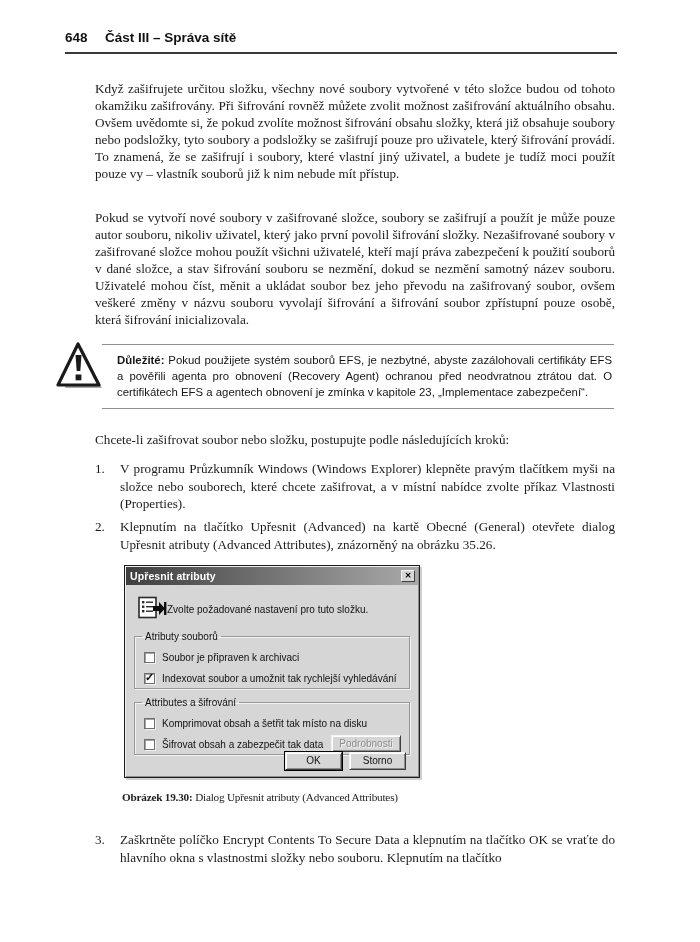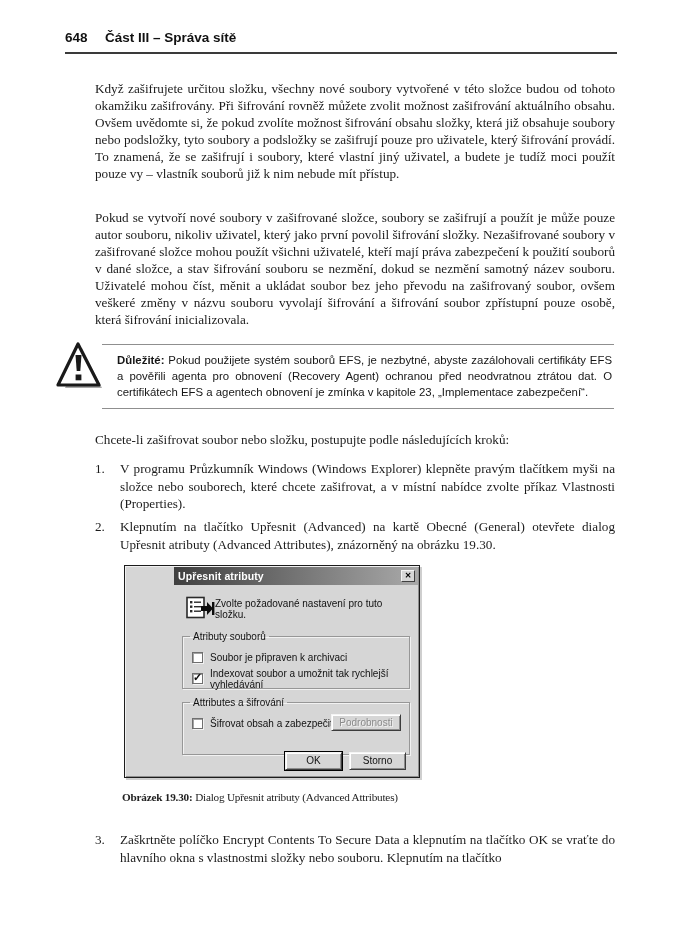--- a/index.html
+++ b/index.html
@@ -44,21 +44,21 @@
     position:absolute; left:122px; top:791px; width:480px;
     font-family:Liberation Serif, serif; font-size:11.2px; letter-spacing:-0.2px; color:#222;
   }
   .caption .cb { font-weight:bold; }
 
   
   .dlg {
     position:absolute; left:124px; top:565px; width:296px; height:213px;
     background:#d6d6d6; border:1px solid #1c1c1c;
     box-shadow: inset 1px 1px 0 #f0f0f0, inset -1px -1px 0 #8f8f8f, 2px 2px 0 #cfcfcf;
-    font-family:"Liberation Sans", sans-serif; font-size:10px; color:#111;padding-left:48px;
+    font-family:"Liberation Sans", sans-serif; font-size:10px; color:#111;
   }
   .titlebar {
     height:18px; margin:1px; background:linear-gradient(90deg,#3f3f3f,#a9a9a9);
     display:flex; align-items:center;
   }
   .titlebar .ttl { flex:1; color:#fff; font-weight:bold; font-size:10.5px; padding-left:4px; letter-spacing:0.1px; }
   .closebtn {
     width:14px; height:12px; margin-right:3px; background:#d6d6d6;
     border:1px solid; border-color:#f4f4f4 #3f3f3f #3f3f3f #f4f4f4;
     font-size:8px; line-height:10px; text-align:center; font-weight:bold; color:#000;
@@ -115,21 +115,21 @@
   </div>
 
   <div class="para" style="top:431px">Chcete-li zašifrovat soubor nebo složku, postupujte podle následujících kroků:</div>
 
   <div class="step" style="top:460px">
     <span class="num">1.</span>
     <span class="stx">V programu Průzkumník Windows (Windows Explorer) klepněte pravým tlačítkem myši na složce nebo souborech, které chcete zašifrovat, a v místní nabídce zvolte příkaz Vlastnosti (Properties).</span>
   </div>
   <div class="step" style="top:518px">
     <span class="num">2.</span>
-    <span class="stx">Klepnutím na tlačítko Upřesnit (Advanced) na kartě Obecné (General) otevřete dialog Upřesnit atributy (Advanced Attributes), znázorněný na obrázku 19.30.</span>
+    <span class="stx">Klepnutím na tlačítko Upřesnit (Advanced) na kartě Obecné (General) otevřete dialog Upřesnit atributy (Advanced Attributes), znázorněný na obrázku 35.26.</span>
   </div>
 
   <div class="dlg">
     <div class="titlebar">
       <span class="ttl">Upřesnit atributy</span>
       <span class="closebtn">✕</span>
     </div>
 
     <div class="subrow">
       <span>
@@ -163,20 +163,26 @@
         <span>Indexovat soubor a umožnit tak rychlejší vyhledávání</span>
       </div>
     </fieldset>
 
     <fieldset class="grp" style="margin-top:8px">
       <legend>Attributes a šifrování</legend>
       <div class="chkrow">
         <span class="chk">
             <span class="mark"></span>
           </span>
+        <span>Komprimovat obsah a šetřit tak místo na disku</span>
+      </div>
+      <div class="chkrow">
+        <span class="chk">
+            <span class="mark"></span>
+          </span>
         <span>Šifrovat obsah a zabezpečit tak data</span>
         <span class="winbtn disabled detbtn">Podrobnosti</span>
       </div>
     </fieldset>
 
     <div class="dlgbtns">
       <span class="winbtn okbtn">OK</span>
       <span class="winbtn">Storno</span>
     </div>
   </div>

